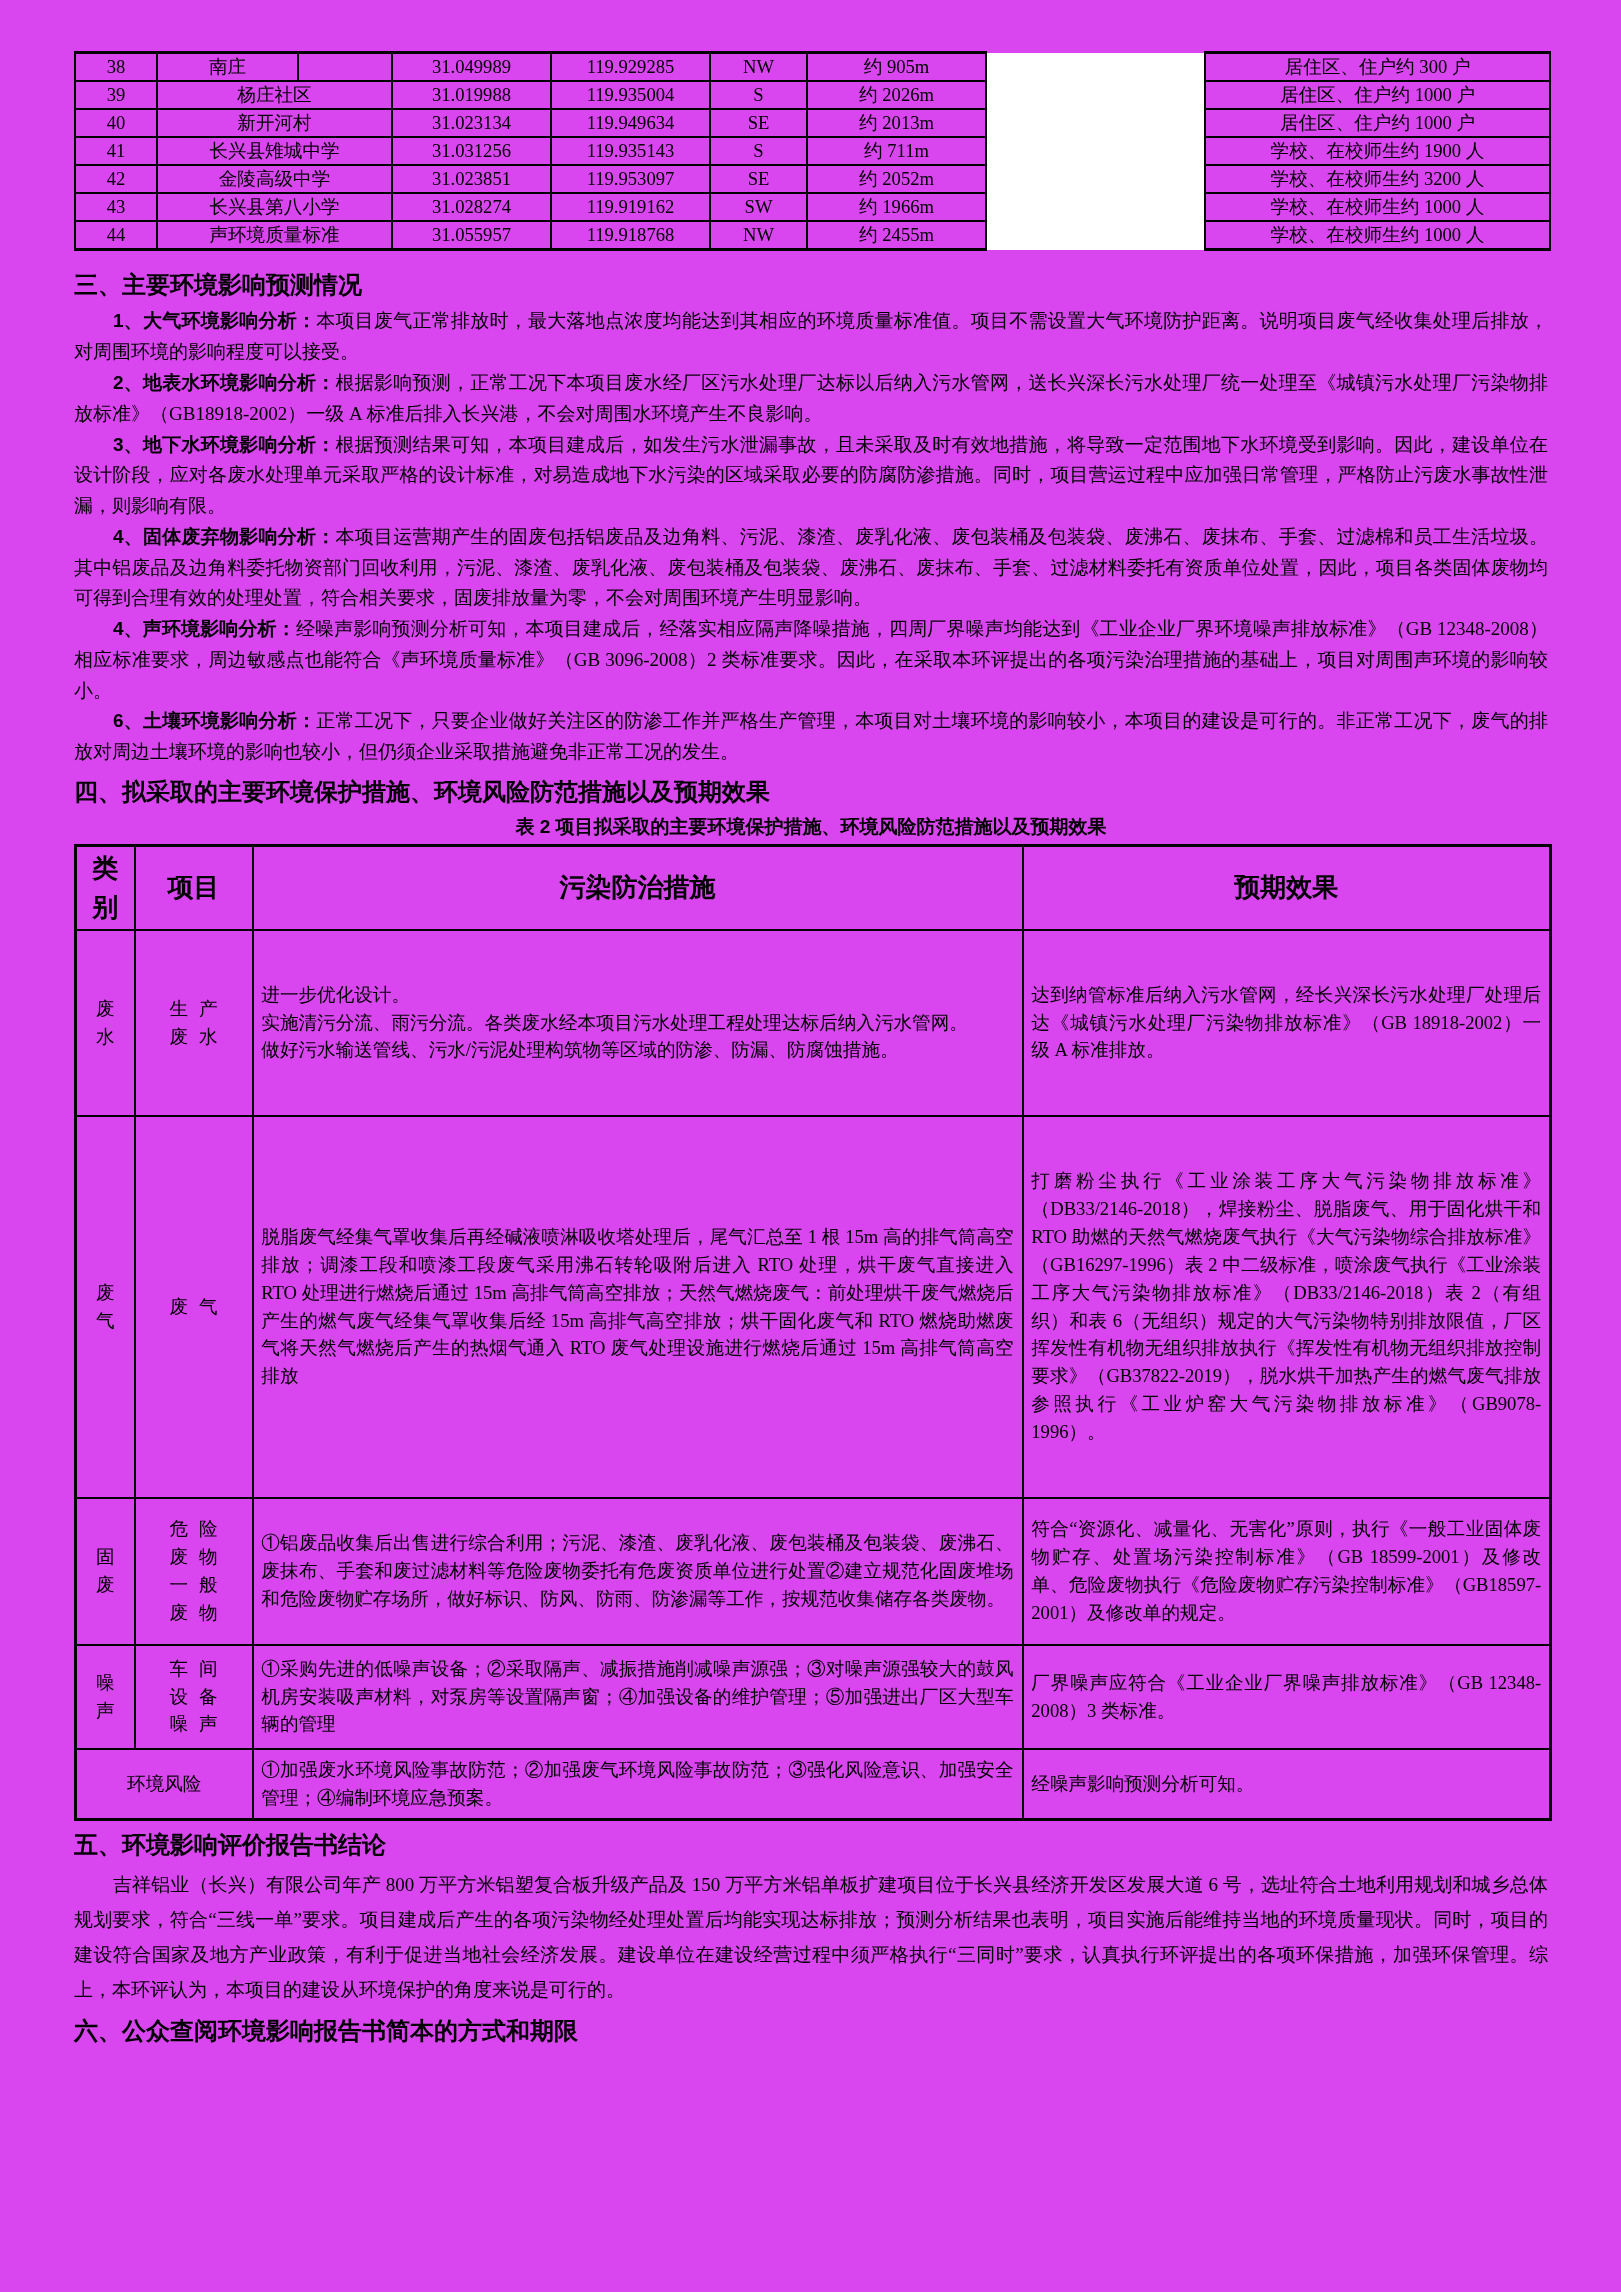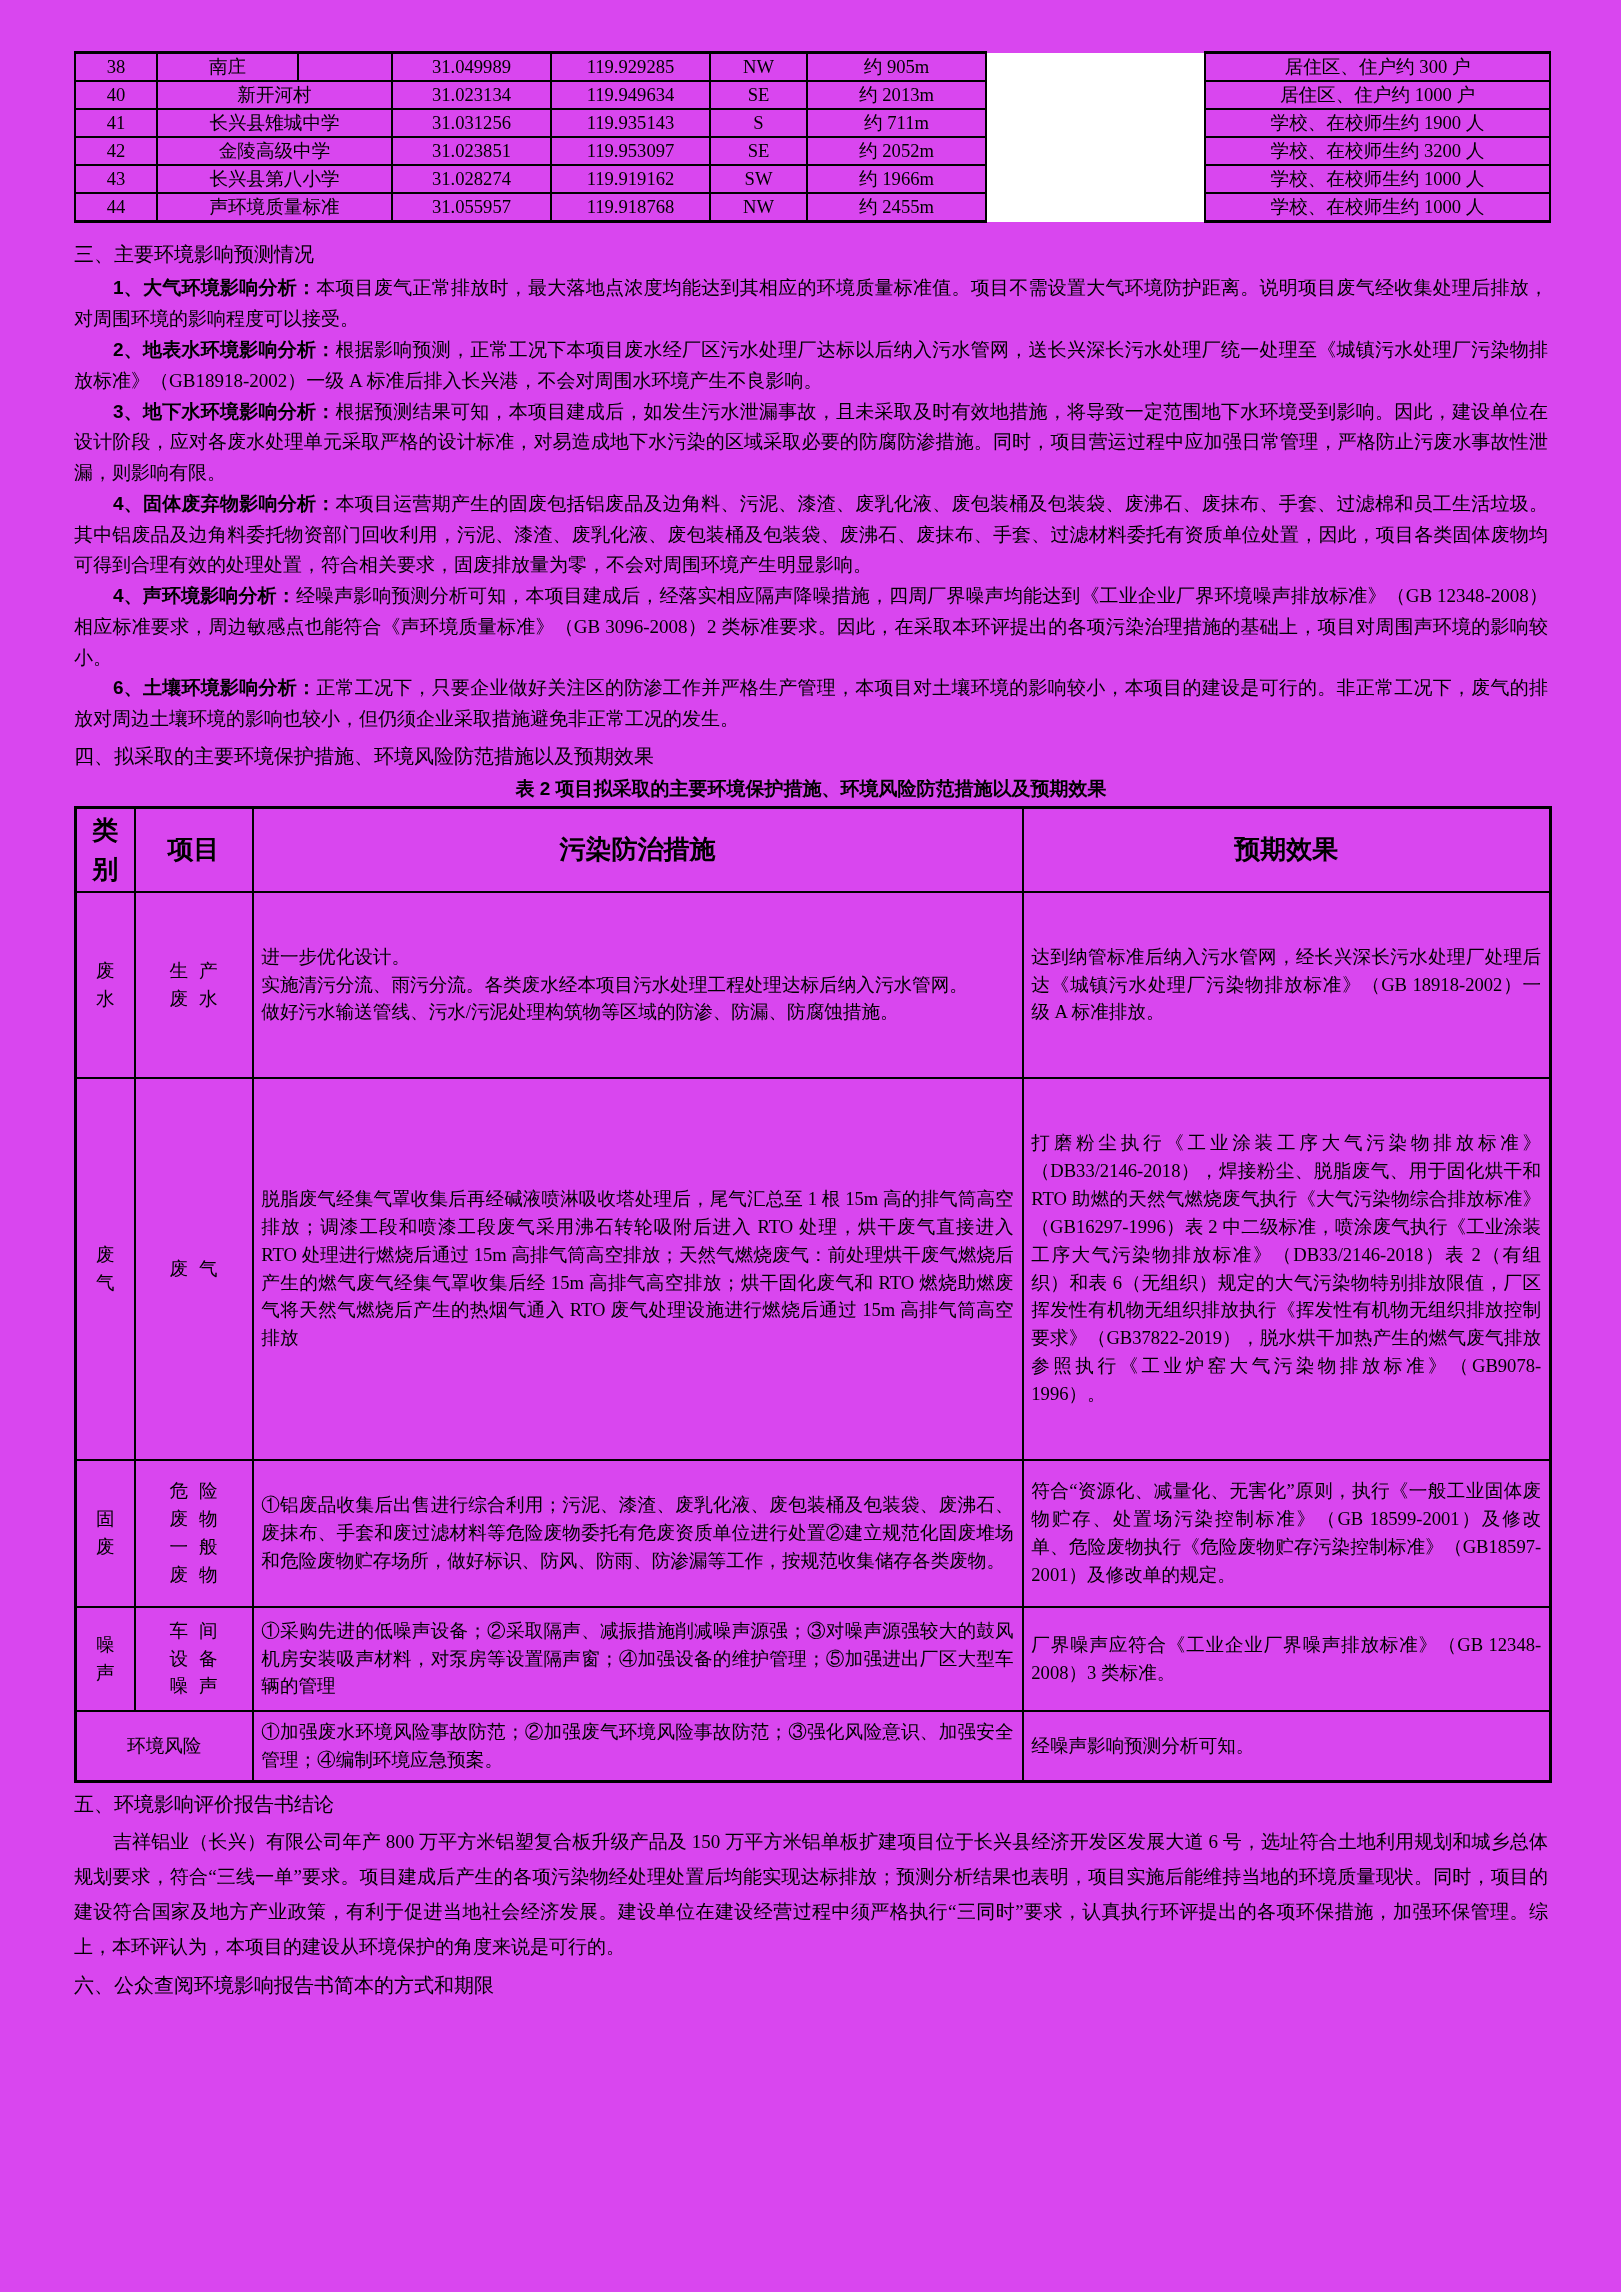--- a/index.html
+++ b/index.html
@@ -19,21 +19,21 @@
   }
   .t1 tr:first-child td { border-top:3.9px solid #000; }
   .t1 tr:last-child td { border-bottom:3.9px solid #000; }
   .t1 td.first { border-left:2.9px solid #000; }
   .t1 td.last  { border-right:2.9px solid #000; }
   .t1 td.ghost { border:none !important; background:#fff; }
 
   
   .hsec {
     font-family:"Liberation Sans","DejaVu Sans",sans-serif;
-    font-weight:normal; font-size:20px; margin:7.8px 0 5.9px 0;
+    font-weight:bold; font-size:24px; margin:7.8px 0 5.9px 0;
   }
   p.body-par {
     margin:0; font-size:19px; line-height:1.62; text-align:justify;
     text-indent:2.05em;
   }
   .plabel { font-family:"Liberation Sans","DejaVu Sans",sans-serif; font-weight:bold; }
   .tbl-title {
     font-family:"Liberation Sans","DejaVu Sans",sans-serif;
     font-weight:bold; font-size:19px; text-align:center; margin:3.9px 0 3.9px 0;
   }
@@ -89,20 +89,30 @@
       <td>南庄</td>
       <td></td>
       <td>31.049989</td>
       <td>119.929285</td>
       <td>NW</td>
       <td>约 905m</td>
       <td class="ghost"></td>
       <td class="last">居住区、住户约 300 户</td>
     </tr>
     <tr>
+      <td class="first">39</td>
+      <td colspan="2">杨庄社区</td>
+      <td>31.019988</td>
+      <td>119.935004</td>
+      <td>S</td>
+      <td>约 2026m</td>
+      <td class="ghost"></td>
+      <td class="last">居住区、住户约 1000 户</td>
+    </tr>
+    <tr>
       <td class="first">40</td>
       <td colspan="2">新开河村</td>
       <td>31.023134</td>
       <td>119.949634</td>
       <td>SE</td>
       <td>约 2013m</td>
       <td class="ghost"></td>
       <td class="last">居住区、住户约 1000 户</td>
     </tr>
     <tr>

